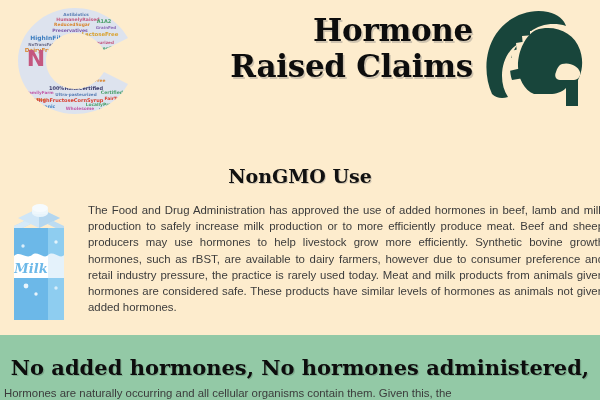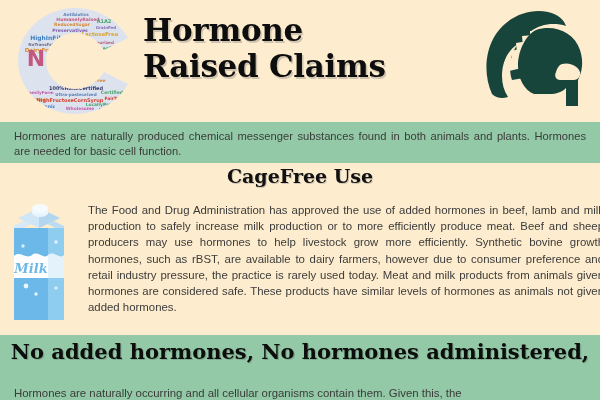--- a/index.html
+++ b/index.html
@@ -29,21 +29,21 @@
     position: absolute;
     left: 8px; top: 4px;
     width: 135px; height: 115px;
   }
   .wordcloud svg { display: block; }
 
   .title-block {
     position: absolute;
     left: 143px; top: 12px;
     width: 330px;
-    text-align: left;
+    text-align: right;
   }
   .title-line {
     font-family: "DejaVu Serif", serif;
     font-weight: bold;
     font-size: 31px;
     line-height: 36px;
     letter-spacing: -0.3px;
     color: #0d0d0d;
     text-shadow: 1.5px 1.5px 0 rgba(120,120,120,0.35);
     white-space: nowrap;
@@ -124,31 +124,31 @@
   }
   .claims-heading {
     width: 600px;
     text-align: center;
     font-family: "DejaVu Serif", serif;
     font-weight: bold;
     font-size: 21px;
     line-height: 25px;
     color: #0d0d0d;
     text-shadow: 1.2px 1.2px 0 rgba(70,100,80,0.30);
-    padding-top: 4px;
+    padding-top: 20px;
     box-sizing: border-box;
     white-space: nowrap;
   }
   .claims-line-2 { }
   .bottom-partial {
     position: absolute;
     left: 0; top: 385px;
     width: 552px;
     box-sizing: border-box;
-    padding: 0 14px;
+    padding: 0 4px;
     font-family: "Liberation Sans", sans-serif;
     font-size: 11.4px;
     line-height: 16px;
     color: #3b3b3b;
     text-align: justify;
     white-space: nowrap;
     overflow: hidden;
   }
 </style>
 </head>
@@ -234,25 +234,22 @@
           <path d="M44 30 L 56 29 L 56 38 L 45 40 Z" fill="#fdeccd"></path>
           <path d="M52 25 L 63 25 L 62 34 L 52 35 Z" fill="#fdeccd"></path>
           <path d="M60 22 L 70 23 L 68 32 L 59 32 Z" fill="#fdeccd"></path>
           <path d="M58 24 C 76 18 96 26 102 44 C 106 56 104 66 100 74 L 100 100 L 88 100 L 88 82 C 84 86 78 88 72 88 L 56 88 C 46 84 40 72 40 60 C 40 44 48 29 58 24 Z"></path>
           <path d="M84 58 C 92 56 100 60 102 66 C 103 70 100 74 96 74 L 82 74 C 78 74 76 70 78 66 C 79 62 81 59 84 58 Z" fill="#fdeccd"></path>
         </g>
       </svg>
     </div>
   </div>
 
-  <div class="intro-band">
-    <p class="intro-text">Hormones are naturally produced chemical messenger substances found in both animals and plants. Hormones are needed for basic cell function.</p>
-  </div>
-
-  <div class="section-heading">CageFree Use</div>
+
+  <div class="section-heading">NonGMO Use</div>
 
   <div class="body-section">
 
     <div class="milk">
       <svg width="66" height="128" viewBox="0 0 66 128" xmlns="http://www.w3.org/2000/svg">
 
         <path d="M8 28 L 33 16 L 58 28 L 58 34 L 33 22 L 8 34 Z" fill="#bcdcf2"></path>
         <path d="M8 28 L 33 16 L 33 22 L 8 34 Z" fill="#d6eaf8"></path>
         <path d="M12 20 L 33 10 L 54 20 L 33 30 Z" fill="#cfe6f7"></path>
         <path d="M33 10 L 54 20 L 33 30 Z" fill="#b3d6ef"></path>

